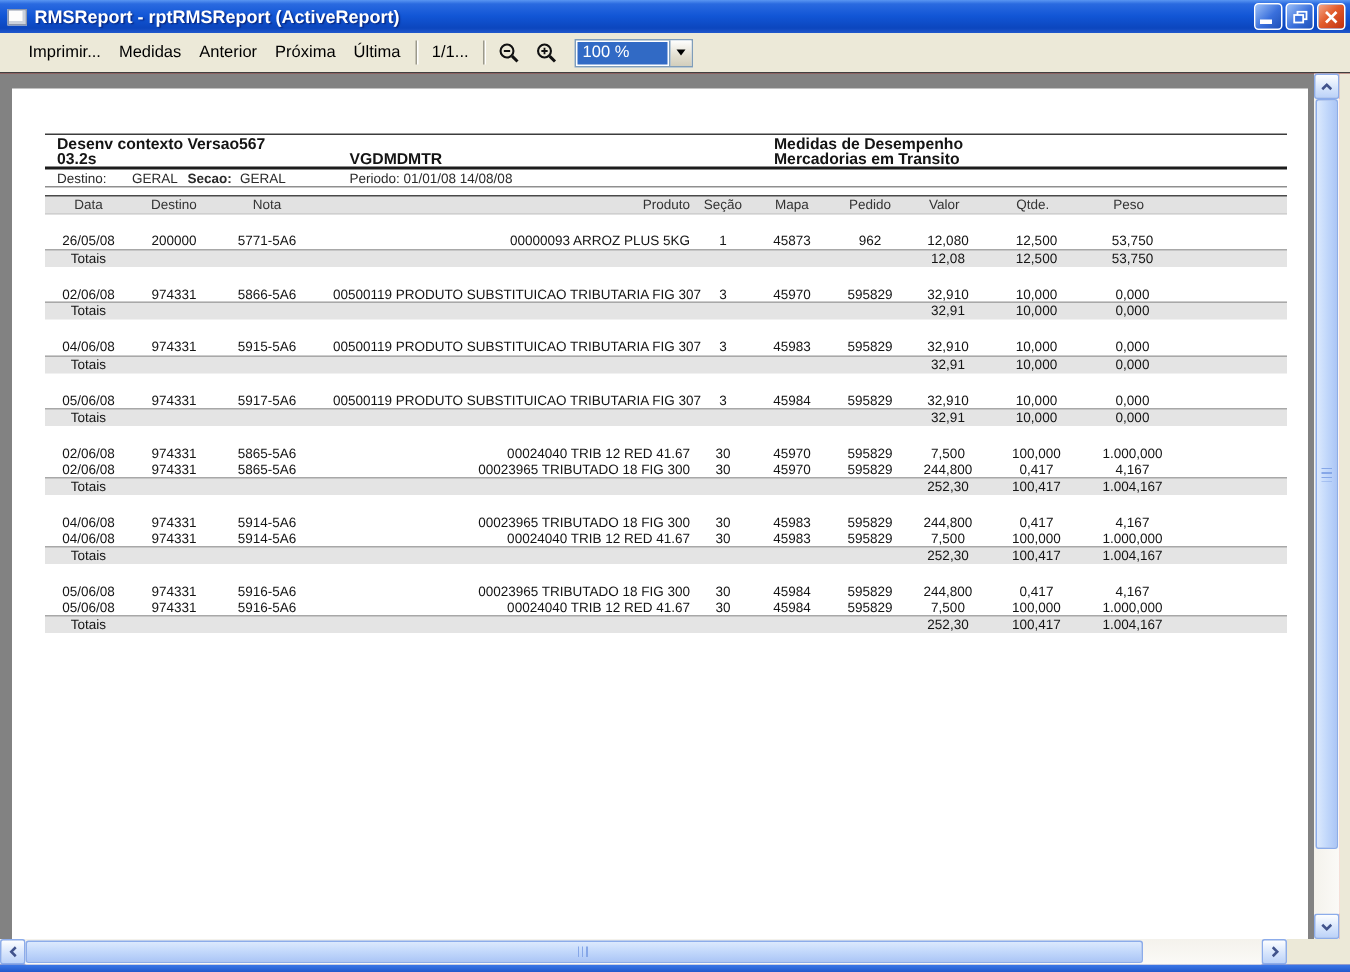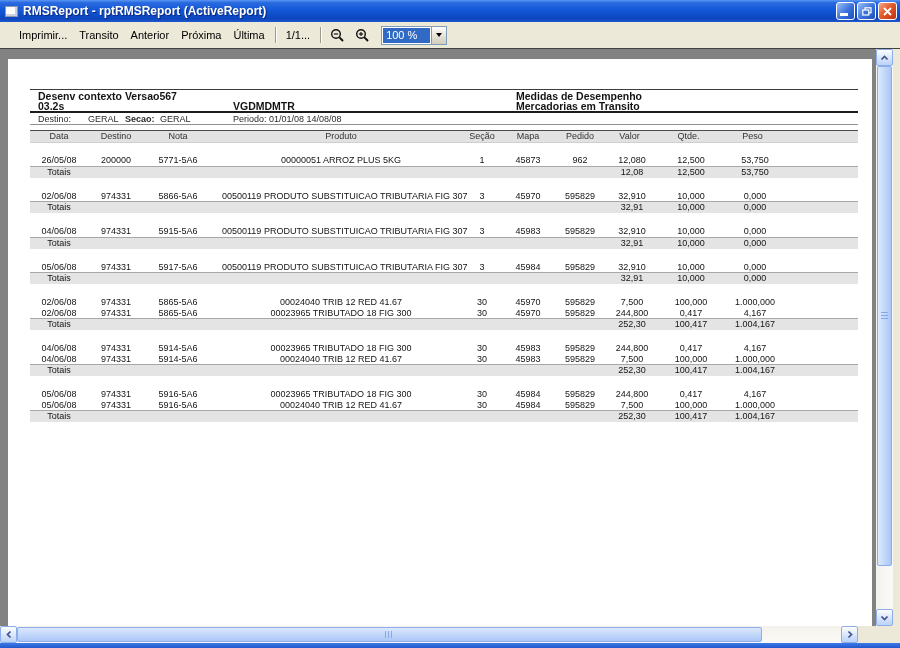--- a/index.html
+++ b/index.html
@@ -23,21 +23,21 @@
     display:flex;align-items:center;justify-content:center;position:relative;}
   .wbtn.blue{background:linear-gradient(135deg,#9cc0f8 0%,#3a70dc 55%,#1e50b8 100%);}
   .wbtn.red{background:linear-gradient(135deg,#f4a88a 0%,#e25c2c 45%,#c03010 100%);}
   .minbar{position:absolute;left:3px;bottom:3px;width:8px;height:3px;background:#fff;}
   
   .toolbar{height:26px;flex:0 0 26px;display:flex;align-items:center;
     background:#ece9d8;padding-left:13px;}
   .tbtn{font-size:11px;color:#000;padding:0 6px;white-space:nowrap;}
   .tsep{width:1px;height:16px;background:#9c9a8c;box-shadow:1px 0 0 #fff;margin:0 4px;}
   .ticon{display:flex;align-items:center;padding:0 5px;}
-  .combo{margin-left:6px;width:66px;height:19px;background:#fff;
+  .combo{margin-left:6px;width:79px;height:19px;background:#fff;
     border:1px solid #7f9db9;display:flex;align-items:stretch;}
   .combo-val{flex:1;margin:1px;background:#316ac5;color:#fff;font-size:11px;
     line-height:15px;padding-left:3px;white-space:nowrap;overflow:hidden;}
   .combo-btn{width:15px;border-left:1px solid #7f9db9;
     background:linear-gradient(180deg,#fefefd,#e3dfd0 60%,#d2cebc);
     display:flex;align-items:center;justify-content:center;}
   .tri{width:0;height:0;border-left:3.5px solid transparent;border-right:3.5px solid transparent;
     border-top:4px solid #000;}
   
   .content-row{flex:1 1 auto;display:flex;border-top:1px solid #404040;min-height:0;}
@@ -54,21 +54,21 @@
   .grid{display:grid;grid-template-columns:58px 56px 68px 248px 44px 48px 56px 56px 62px 66px 1fr;}
   .colband{position:absolute;left:22px;top:71px;width:828px;height:13px;
     background:#e2e2e2;border-top:1px solid #4a4a4a;border-bottom:1px solid #cfcfcf;
     font-size:9px;color:#333;line-height:11px;}
   .tbody{position:absolute;left:22px;top:85px;width:828px;}
   .group{margin-bottom:13px;}
   .group:first-child{margin-top:11px;}
   .row{height:10.5px;line-height:10.5px;font-size:9px;white-space:nowrap;}
   .row.totals{height:12px;line-height:11px;background:#e4e4e4;border-top:1px solid #a8a8a8;}
   .cell{overflow:visible;white-space:nowrap;}
-  .a-l{text-align:center;padding-left:10px;}
+  .a-l{text-align:right;padding-left:10px;}
   .a-c{text-align:center;}
   .a-r{text-align:center;padding-right:8px;}
   .hdr.a-r{padding-right:13px;}
   
   .vscroll{flex:0 0 17px;display:flex;flex-direction:column;background:#f6f5f0;}
   .sbtn{flex:0 0 17px;width:17px;height:17px;border:1px solid #8cacea;border-radius:2px;
     background:linear-gradient(180deg,#fdfeff,#d7e5fc 55%,#bcd2f8);
     display:flex;align-items:center;justify-content:center;}
   .vtrack{flex:1;position:relative;background:linear-gradient(90deg,#f4f2ec,#fbfaf7);}
   .vthumb{position:absolute;left:1px;right:1px;top:0;height:500px;
@@ -109,21 +109,21 @@
       <div class="wbtn red">
         <svg width="9" height="9" viewBox="0 0 9 9">
           <path d="M1 1 L8 8 M8 1 L1 8" stroke="#fff" stroke-width="1.8"></path>
         </svg>
       </div>
     </div>
   </div>
 
   <div class="toolbar">
     <span class="tbtn">Imprimir...</span>
-    <span class="tbtn">Transito</span>
+    <span class="tbtn">Medidas</span>
     <span class="tbtn">Anterior</span>
     <span class="tbtn">Próxima</span>
     <span class="tbtn">Última</span>
     <span class="tsep"></span>
     <span class="tbtn">1/1...</span>
     <span class="tsep"></span>
     <span class="ticon">
       <svg width="15" height="15" viewBox="0 0 15 15">
         <circle cx="6" cy="6" r="4.3" fill="none" stroke="#111" stroke-width="1.4"></circle>
         <line x1="9.4" y1="9.4" x2="13" y2="13" stroke="#111" stroke-width="2"></line>
@@ -174,21 +174,21 @@
             <div class="cell a-r hdr">Qtde.</div>
             <div class="cell a-r hdr">Peso</div>
             <div class="cell"></div>
           </div>
         <div class="tbody">
             <div class="group">
               <div class="row grid">
                 <div class="cell a-c">26/05/08</div>
                 <div class="cell a-c">200000</div>
                 <div class="cell a-c">5771-5A6</div>
-                <div class="cell a-l">00000051 ARROZ PLUS 5KG</div>
+                <div class="cell a-l">00000093 ARROZ PLUS 5KG</div>
                 <div class="cell a-c">1</div>
                 <div class="cell a-c">45873</div>
                 <div class="cell a-c">962</div>
                 <div class="cell a-r">12,080</div>
                 <div class="cell a-r">12,500</div>
                 <div class="cell a-r">53,750</div>
                 <div class="cell"></div>
               </div>
               <div class="row totals grid">
                 <div class="cell a-c">Totais</div>

